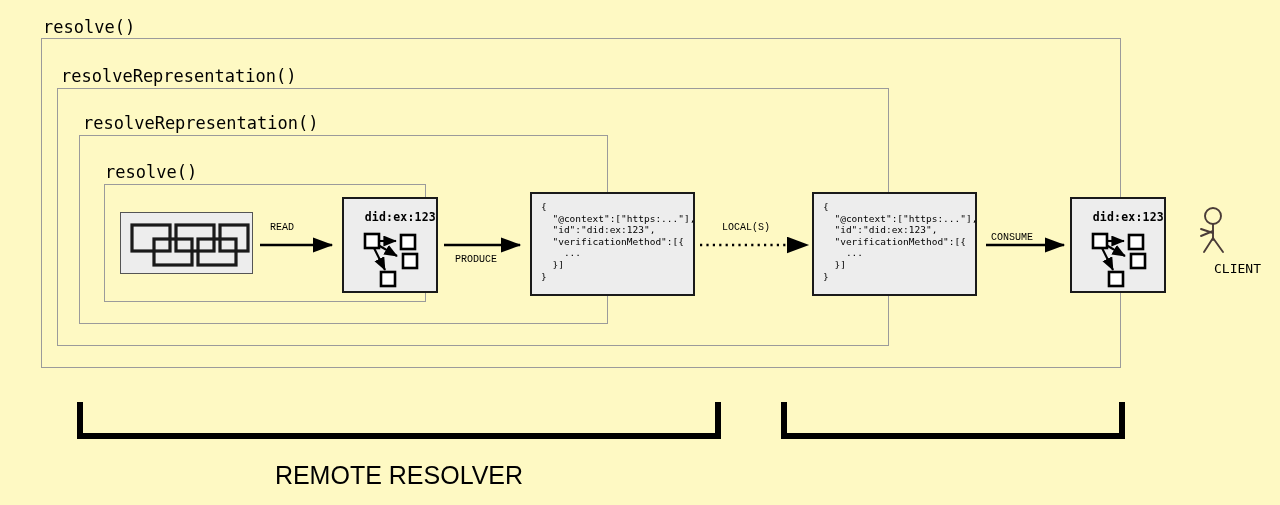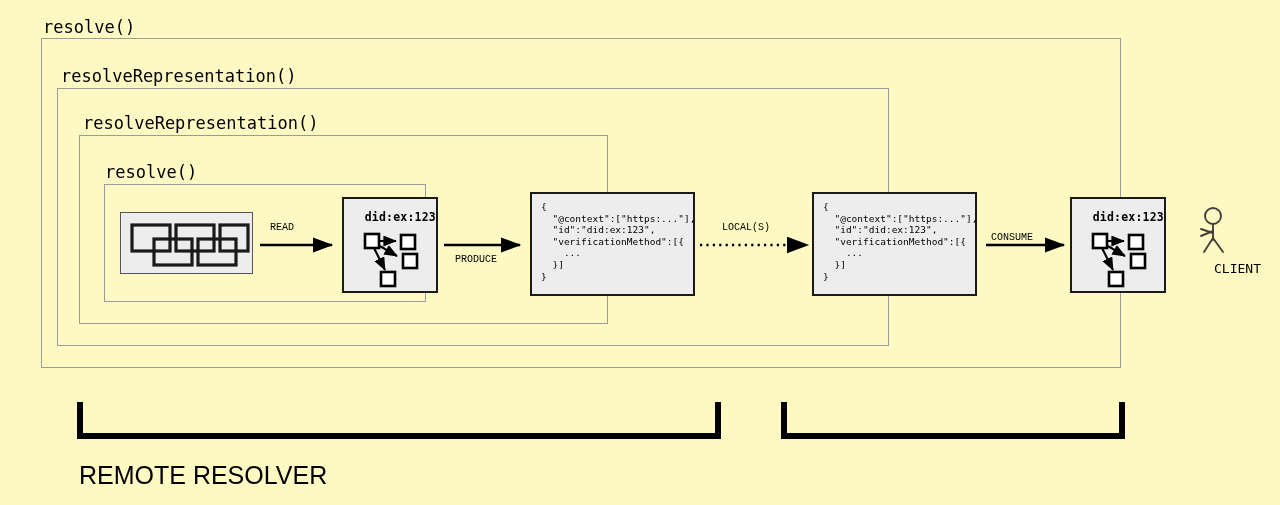--- a/index.html
+++ b/index.html
@@ -87,20 +87,21 @@
   
   .bracket-svg {
     position: absolute;
     overflow: visible;
   }
   .bracket-label {
     position: absolute;
     font-family: "Liberation Sans", sans-serif;
     font-size: 25px;
     color: #000000;
+    text-align: center;
     white-space: nowrap;
   }
 
   
   .actor-svg {
     position: absolute;
     overflow: visible;
   }
   .actor-label {
     position: absolute;

